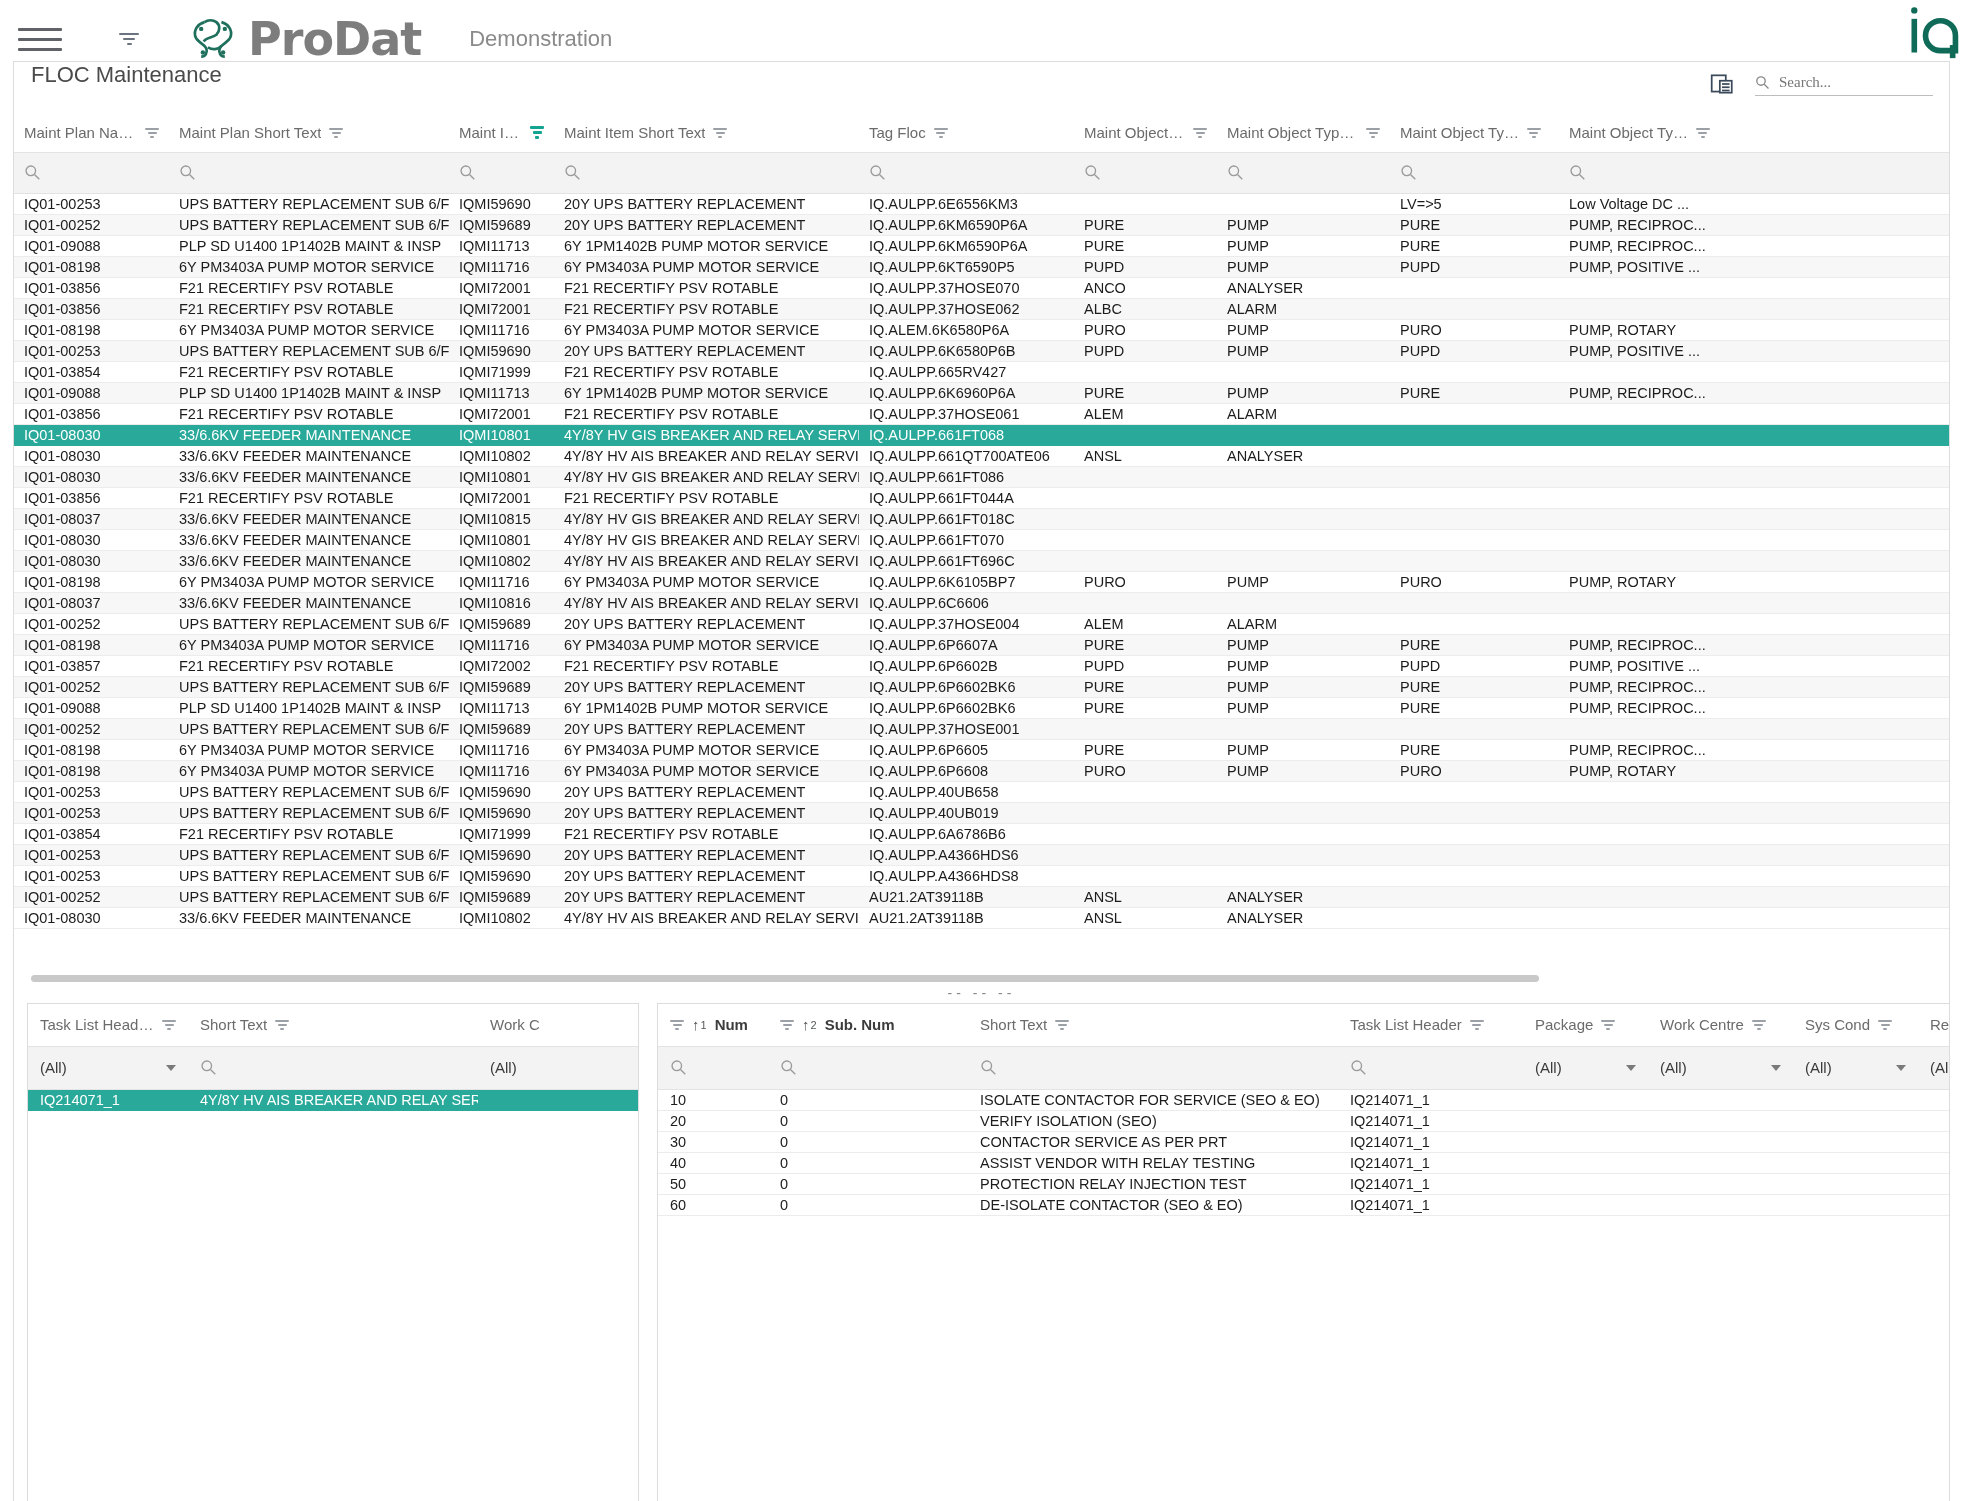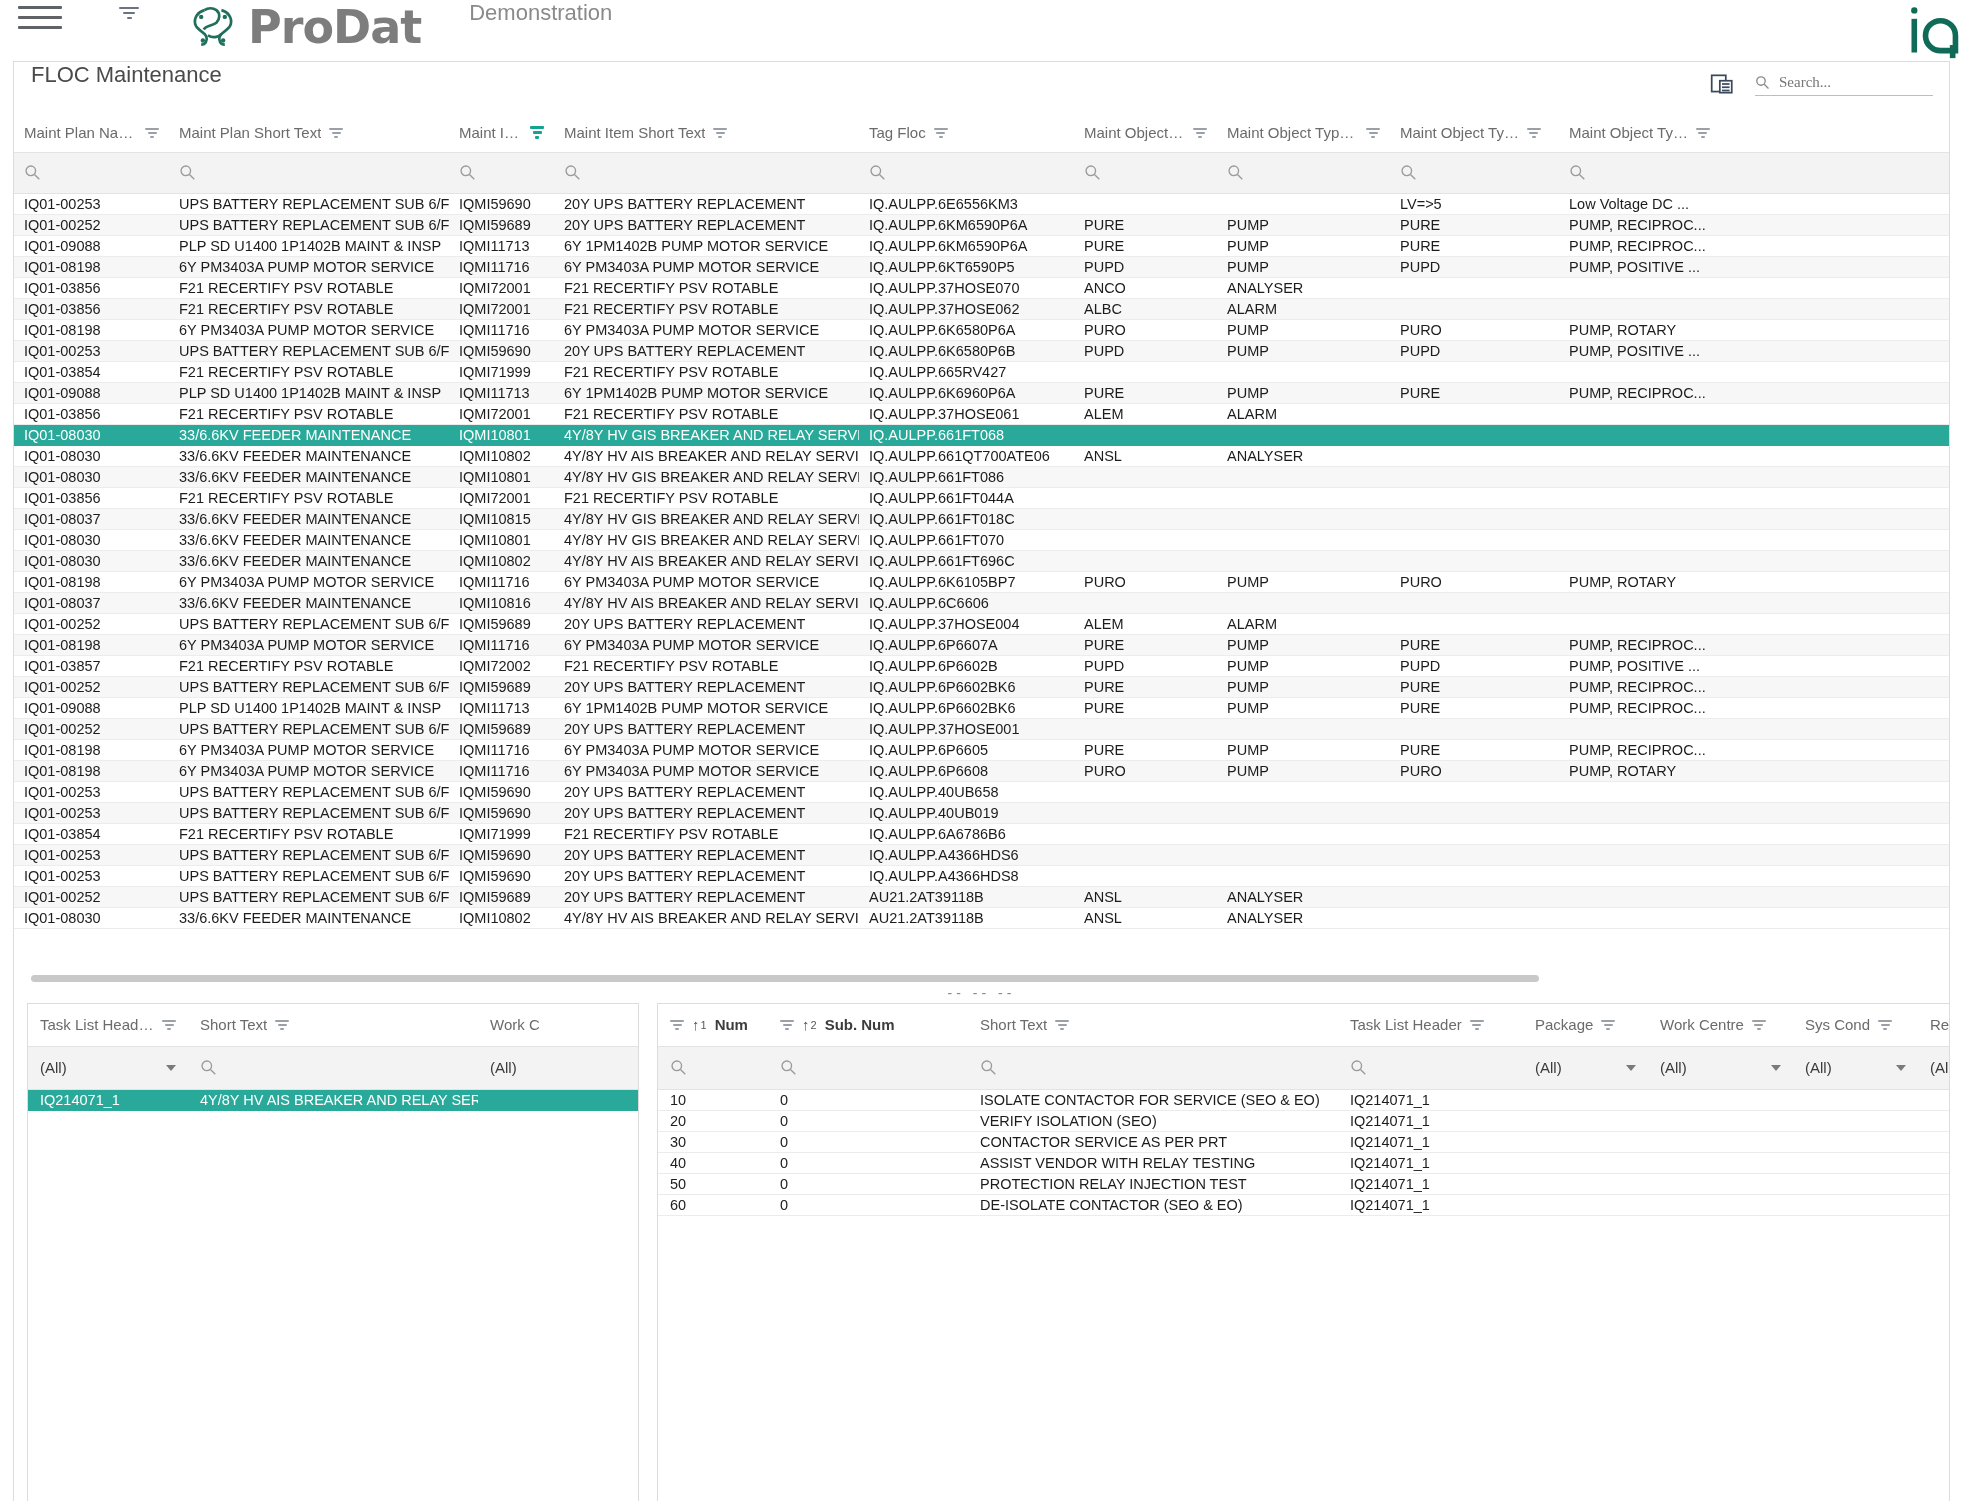--- a/index.html
+++ b/index.html
@@ -8,21 +8,21 @@
     width: 1963px; height: 1501px;
     background: #ffffff;
     font-family: "Liberation Sans", sans-serif;
     overflow: hidden;
   }
   .app { width: 1963px; height: 1501px; position: relative; background:#fff; }
 
   
   .topbar {
     height: 78px; width: 100%;
-    display: flex; align-items: flex-start;
+    display: flex; align-items: center;
     padding: 0 0 0 18px;
     background: #ffffff;
     position: relative;
   }
   .hamburger { width: 44px; height: 34px; display:flex; flex-direction:column; justify-content:center; gap:7px; cursor:pointer; }
   .hamburger i { display:block; height:3px; background:#5f6368; border-radius:1px; }
   .funnel-top { margin-left: 52px; width: 30px; height: 26px; display:flex; flex-direction:column; align-items:center; justify-content:center; gap:3px; cursor:pointer;}
   .funnel-top i { display:block; background:#6b7280; height:2px; border-radius:1px;}
   .funnel-top i:nth-child(1){ width:20px;}
   .funnel-top i:nth-child(2){ width:12px;}
@@ -415,21 +415,21 @@
               <td>ALBC</td>
               <td>ALARM</td>
               <td></td>
               <td></td>
             </tr>
             <tr>
               <td>IQ01-08198</td>
               <td>6Y PM3403A PUMP MOTOR SERVICE</td>
               <td>IQMI11716</td>
               <td>6Y PM3403A PUMP MOTOR SERVICE</td>
-              <td>IQ.AULPP.6K6580P6A</td>
+              <td>IQ.ALEM.6K6580P6A</td>
               <td>PURO</td>
               <td>PUMP</td>
               <td>PURO</td>
               <td>PUMP, ROTARY</td>
             </tr>
             <tr class="alt">
               <td>IQ01-00253</td>
               <td>UPS BATTERY REPLACEMENT SUB 6/FAR 3</td>
               <td>IQMI59690</td>
               <td>20Y UPS BATTERY REPLACEMENT</td>

